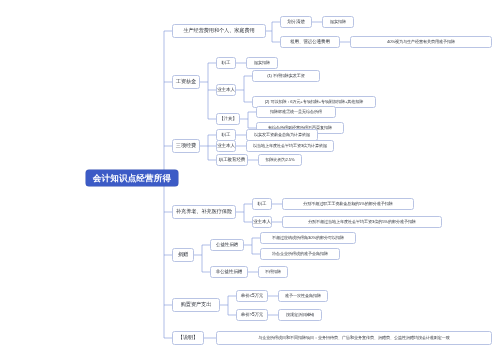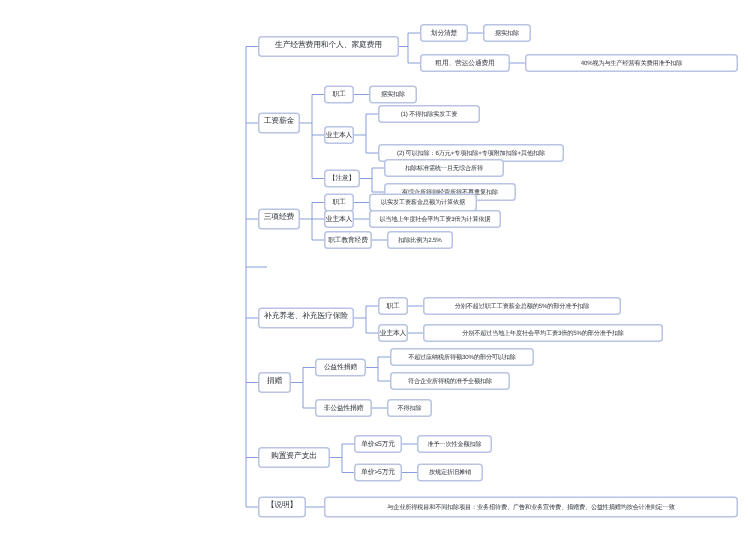--- a/index.html
+++ b/index.html
@@ -112,20 +112,21 @@
       <path d="M228 296 L228 315"></path>
       <path d="M228 296 L236 296"></path>
       <path d="M228 315 L236 315"></path>
       <path d="M268 296 L278 296"></path>
       <path d="M268 315 L278 315"></path>
 
       <path d="M204 338 L216 338"></path>
     </g>
   </svg>
 
+  <div class="node root" style="left:86px;top:170px;width:92px;height:16px;">会计知识点经营所得</div>
 
   <div class="node lvl1" style="left:172px;top:24px;width:94px;height:14px;">生产经营费用和个人、家庭费用</div>
 
   <div class="node lvl2" style="left:280px;top:16px;width:32px;height:12px;">划分清楚</div>
   <div class="node lvl3" style="left:322px;top:16px;width:32px;height:12px;">据实扣除</div>
 
   <div class="node lvl2" style="left:280px;top:36px;width:60px;height:12px;">租用、营运公通费用</div>
   <div class="node lvl3" style="left:350px;top:36px;width:142px;height:12px;">40%视为与生产经营有关费用准予扣除</div>
 
   <div class="node lvl1" style="left:172px;top:75px;width:28px;height:14px;">工资薪金</div>

